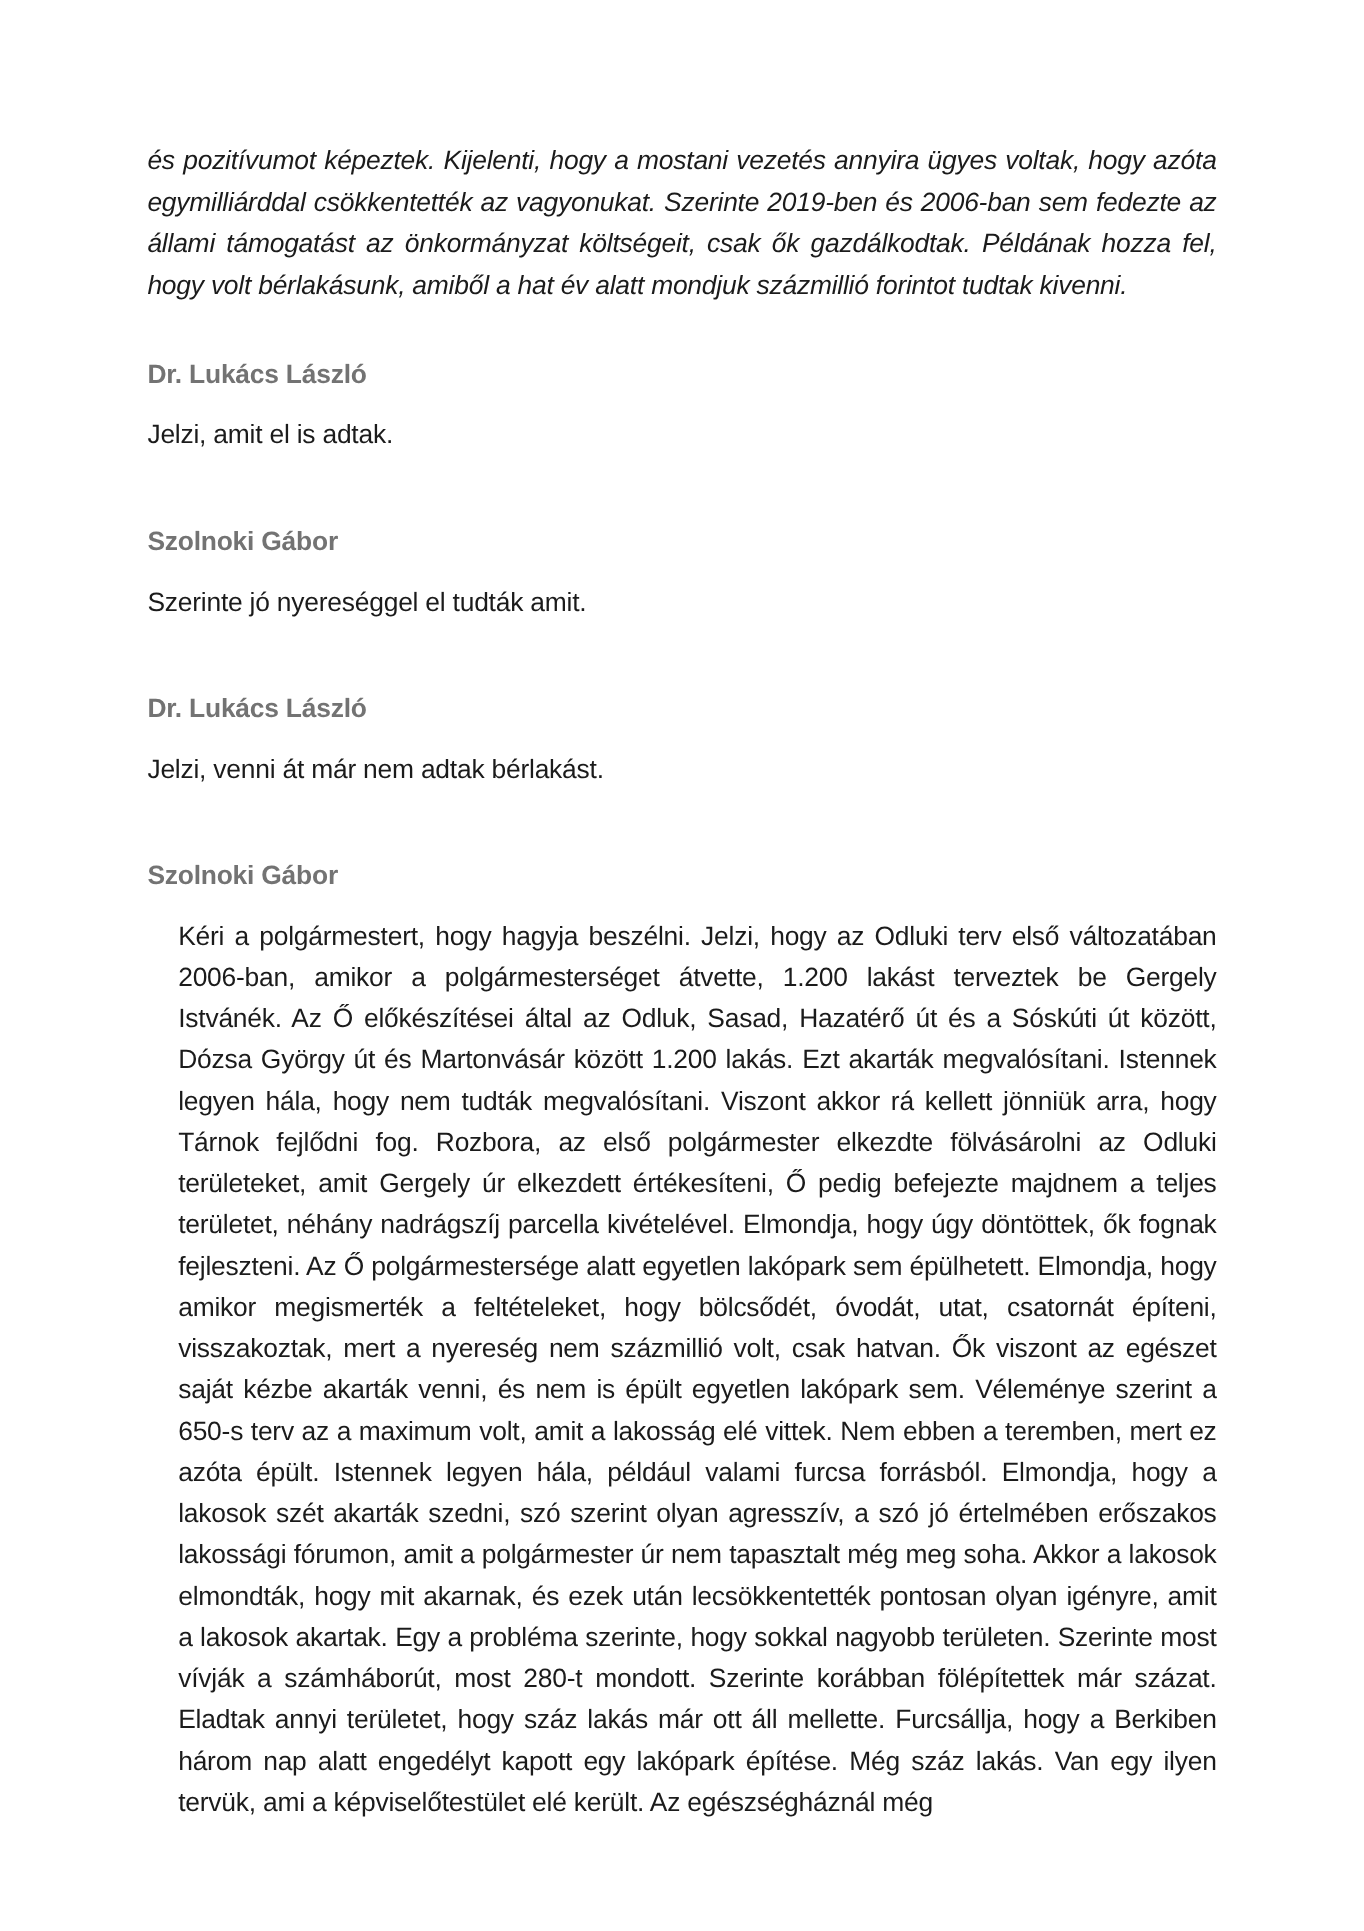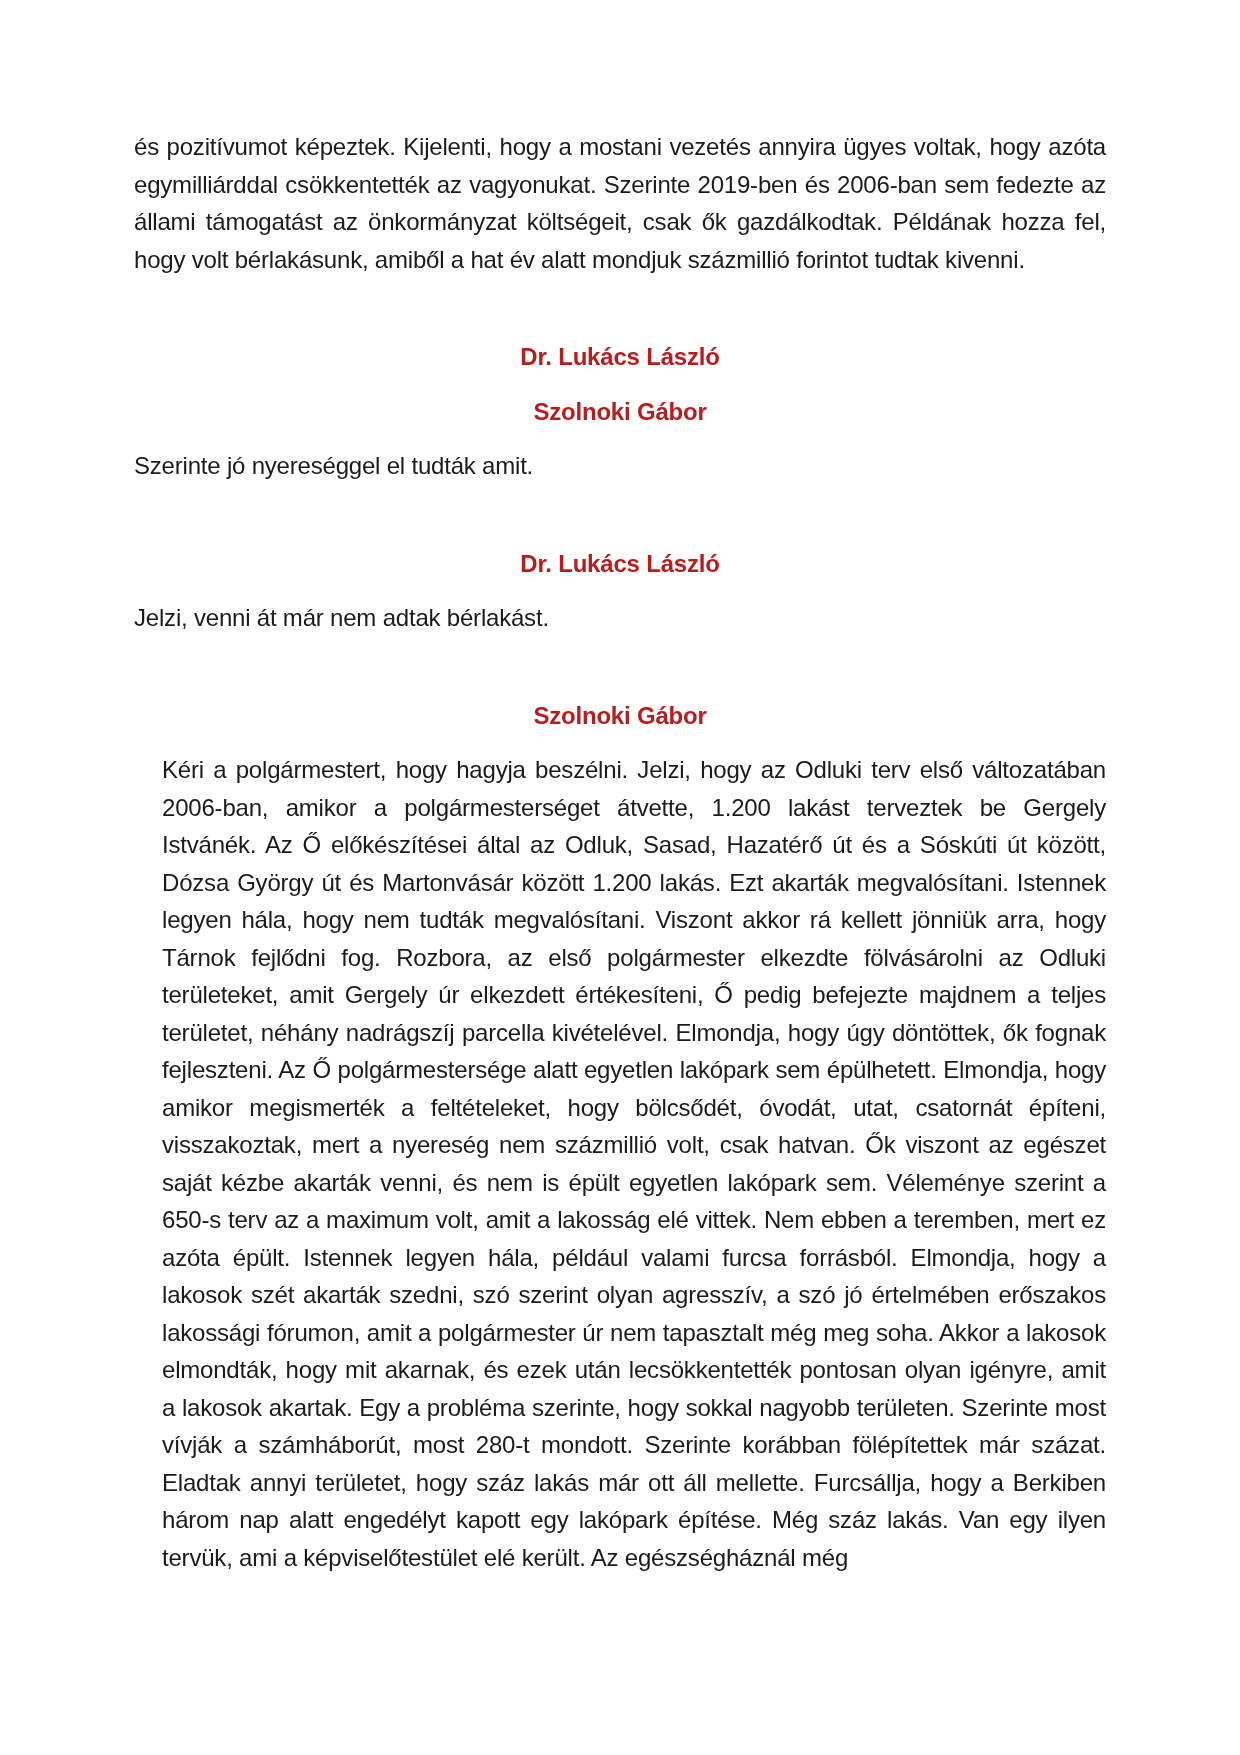--- a/index.html
+++ b/index.html
@@ -22,48 +22,49 @@
   }
   p {
     margin: 0;
     padding: 0;
   }
   .para-justify {
     text-align: justify;
     text-justify: inter-word;
   }
   .intro-para {
-    margin-bottom: 60px;
+    margin-bottom: 44px;
+    font-style: italic;
   }
   .entry {
     margin: 0;
   }
   .speaker {
     font-weight: 700;
-    color: #b91c1c;
+    color: #737373;
     margin-bottom: 17px;
-    text-align: center;
   }
   .speech {
     margin-bottom: 60px;
   }
   .entry:last-child .speech {
     margin-bottom: 0;
     margin-left: 28px;
   }
 </style>
 </head>
 <body>
 
 <div class="page">
 
   <p class="para-justify intro-para">és pozitívumot képeztek. Kijelenti, hogy a mostani vezetés annyira ügyes voltak, hogy azóta egymilliárddal csökkentették az vagyonukat. Szerinte 2019-ben és 2006-ban sem fedezte az állami támogatást az önkormányzat költségeit, csak ők gazdálkodtak. Példának hozza fel, hogy volt bérlakásunk, amiből a hat év alatt mondjuk százmillió forintot tudtak kivenni.</p>
 
   <div class="entry">
     <p class="speaker">Dr. Lukács László</p>
+    <p class="speech">Jelzi, amit el is adtak.</p>
   </div>
 
   <div class="entry">
     <p class="speaker">Szolnoki Gábor</p>
     <p class="speech">Szerinte jó nyereséggel el tudták amit.</p>
   </div>
 
   <div class="entry">
     <p class="speaker">Dr. Lukács László</p>
     <p class="speech">Jelzi, venni át már nem adtak bérlakást.</p>

